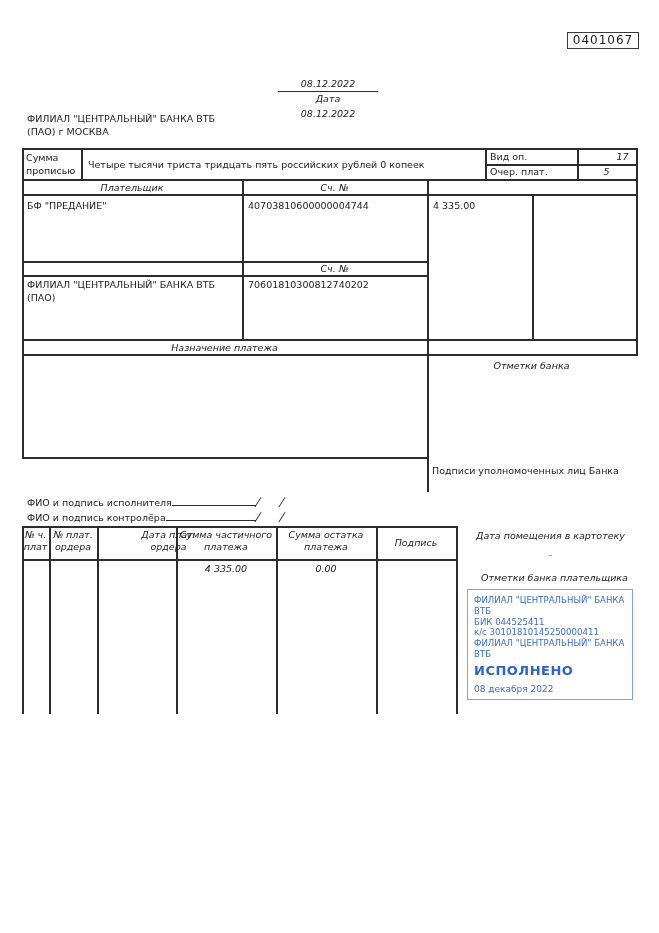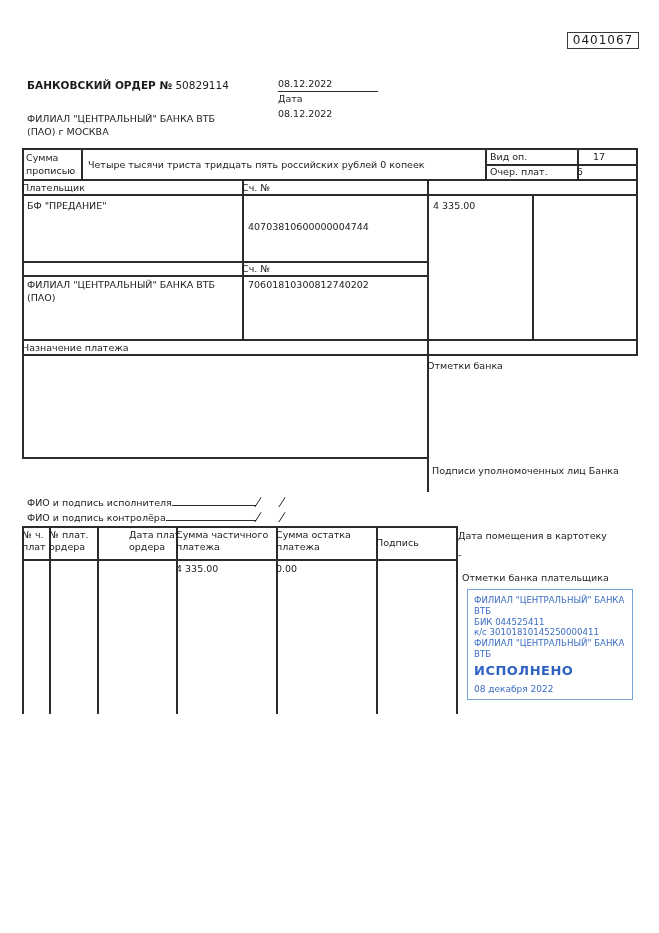--- a/index.html
+++ b/index.html
@@ -1,20 +1,20 @@
 <!DOCTYPE html>
 <html><head>
 <meta charset="utf-8">
 <style>
   html,body{margin:0;padding:0;background:#ffffff;}
   .page{position:relative;width:659px;height:933px;background:#ffffff;
         font-family:"DejaVu Sans",sans-serif;color:#1c1c1c;overflow:hidden;}
   .abs{position:absolute;}
   .t{font-size:9.5px;line-height:13px;color:#1c1c1c;}
-  .ctr{text-align:left;}
+  .ctr{text-align:center;font-style:italic;}
   .hl{position:absolute;height:1.7px;background:#2c2c2c;}
   .vl{position:absolute;width:1.7px;background:#2c2c2c;}
   .bold{font-weight:bold;}
   .code-box{border:1.6px solid #3a3a3a;text-align:center;font-size:12px;line-height:15px;letter-spacing:1px;}
   .date-val{border-bottom:1.3px solid #2c2c2c;padding-bottom:1px;}
   .sigline{display:inline-block;width:84px;border-bottom:1px solid #2c2c2c;height:10px;vertical-align:baseline;}
   .siggap{display:inline-block;width:20px;}
   .slash{display:inline-block;transform:skewX(-18deg);font-size:12px;}
   .stamp{border:1.6px solid #7aa4de;padding:5px 6px;color:#3b6cc5;font-size:8.6px;line-height:10.8px;}
   .stamp .status{font-size:13px;font-weight:bold;margin-top:6px;letter-spacing:.5px;color:#2f62c4;}
@@ -22,24 +22,20 @@
 </style>
 </head>
 <body>
 
 <div class="page">
 
   <div class="abs code-box" style="left:567px;top:32px;width:70px;height:15px;">
     <span>0401067</span>
   </div>
 
-  <div class="abs" style="left:27px;top:78px;font-size:10.5px;line-height:14px;">
-    <span class="bold">БАНКОВСКИЙ ОРДЕР №</span>
-    <span>50829114</span>
-  </div>
 
   <div class="abs ctr" style="left:278px;top:77px;width:100px;">
     <div class="t date-val">08.12.2022</div>
     <div class="t">Дата</div>
     <div class="t" style="margin-top:2px;">08.12.2022</div>
   </div>
 
   <div class="abs t" style="left:27px;top:112px;">
     <div>ФИЛИАЛ "ЦЕНТРАЛЬНЫЙ" БАНКА ВТБ</div>
     <div>(ПАО) г МОСКВА</div>
@@ -69,21 +65,21 @@
 
   <div class="abs t" style="left:490px;top:150px;">Вид оп.</div>
   <div class="abs t ctr" style="left:577px;top:150px;width:59px;padding-left:16px;">17</div>
   <div class="abs t" style="left:490px;top:165px;">Очер. плат.</div>
   <div class="abs t ctr" style="left:577px;top:165px;width:59px;">5</div>
 
   <div class="abs t ctr" style="left:22px;top:181px;width:220px;">Плательщик</div>
   <div class="abs t ctr" style="left:242px;top:181px;width:185px;">Сч. №</div>
 
   <div class="abs t" style="left:27px;top:199px;width:210px;">БФ "ПРЕДАНИЕ"</div>
-  <div class="abs t" style="left:248px;top:199px;margin-top:21px;">40703810600000004744</div>
+  <div class="abs t" style="left:248px;top:199px;">40703810600000004744</div>
   <div class="abs t" style="left:433px;top:199px;">4 335.00</div>
 
   <div class="abs t ctr" style="left:242px;top:262px;width:185px;">Сч. №</div>
 
   <div class="abs t" style="left:27px;top:278px;width:200px;">ФИЛИАЛ "ЦЕНТРАЛЬНЫЙ" БАНКА ВТБ (ПАО)</div>
   <div class="abs t" style="left:248px;top:278px;">70601810300812740202</div>
 
   <div class="abs t ctr" style="left:22px;top:341px;width:405px;">Назначение платежа</div>
 
   <div class="abs t ctr" style="left:427px;top:359px;width:209px;">Отметки банка</div>

